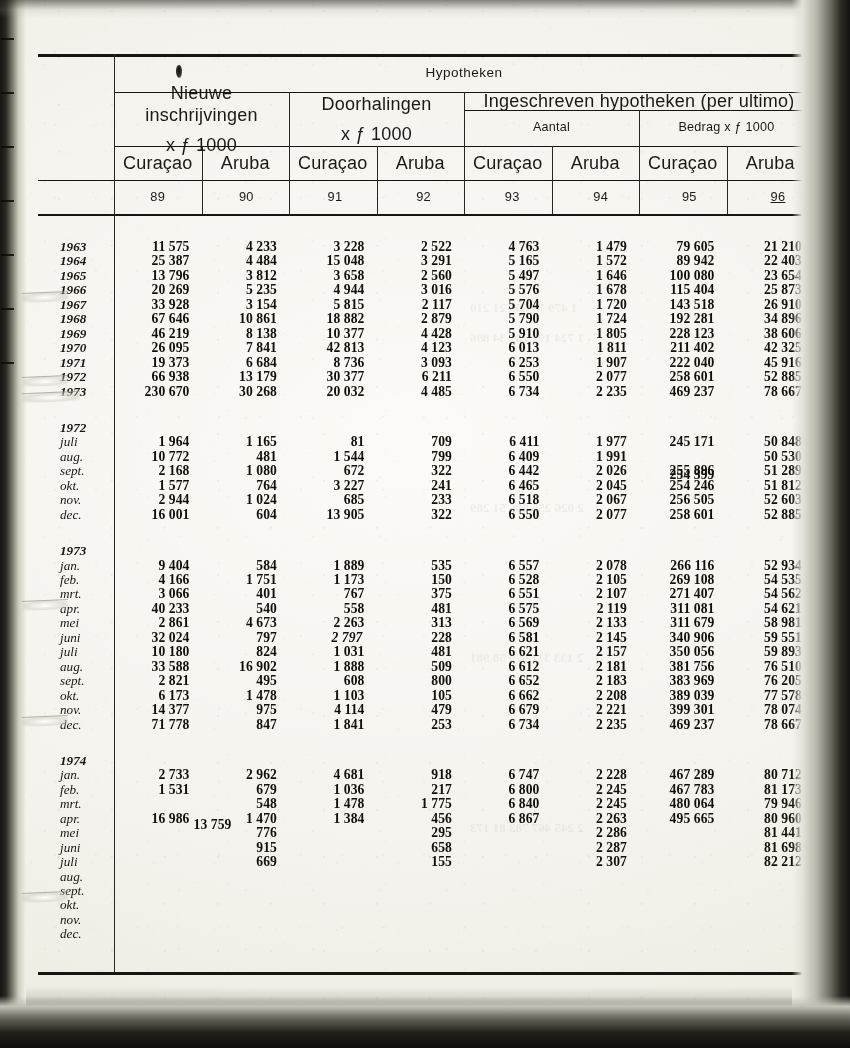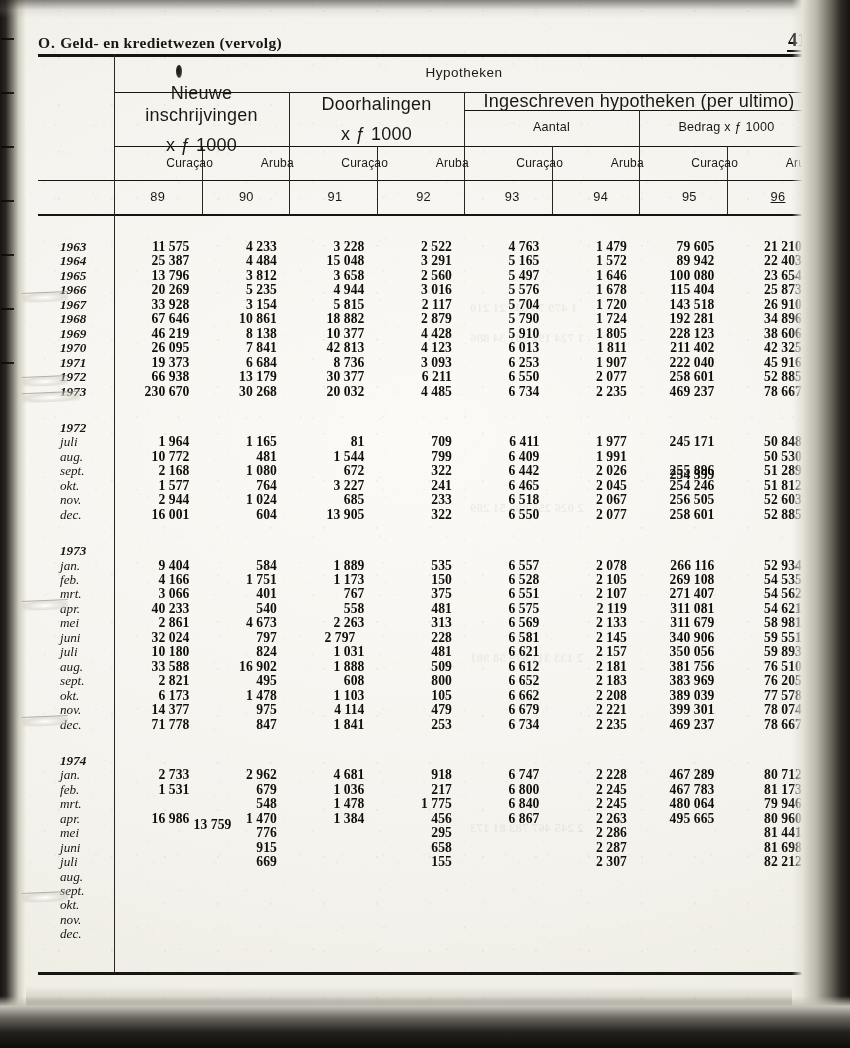--- a/index.html
+++ b/index.html
@@ -89,21 +89,21 @@
   
   .hdr-cell{
     position:absolute;display:flex;align-items:center;justify-content:center;
     text-align:center;line-height:1.24;
     font-family:"Liberation Sans", sans-serif;
     color:#1b1914;
   }
   .hdr-top{font-size:13.5px;letter-spacing:.5px;}
   .hdr-grp{font-size:18px;letter-spacing:.25px;}
   .hdr-sub{font-size:12.6px;letter-spacing:.25px;}
-  .hdr-terr{font-size:12px;letter-spacing:.2px;margin-left:32px;}
+  .hdr-terr{font-size:18px;letter-spacing:.2px;}
   .hdr-num{font-size:12.8px;letter-spacing:.3px;}
   .inkblot{
     position:absolute;width:6px;height:13px;border-radius:50% 50% 45% 55%;
     background:radial-gradient(ellipse at 45% 40%, #16140f 0%, #35312a 55%, rgba(120,116,106,.15) 100%);
     filter:blur(.6px);
   }
   .stub{
     position:absolute;left:22px;width:74px;
     font-style:italic;font-size:13.2px;line-height:1;color:#191712;
     font-family:"Liberation Serif", serif;white-space:nowrap;
@@ -122,27 +122,20 @@
     font-family:"Liberation Serif", serif;font-weight:700;font-size:13px;
     color:#3a372f;white-space:nowrap;transform:scaleX(-1);
   }
 </style>
 </head>
 <body>
 
 <div class="page">
   <div class="page-noise"></div>
 
-  <div class="runhead">
-    <div class="runhead-title">
-      <span class="sec">O.</span>
-      <span>Geld- en kredietwezen (vervolg)</span>
-    </div>
-    <div class="pageno">41</div>
-  </div>
 
   <div class="tbl" id="table-root">
       <div class="rule thick" style="top:0px;width:776px;"></div>
       <div class="rule thin" style="top:38px;left:76px;width:700px;"></div>
       <div class="rule thin" style="top:56px;left:426px;width:350px;"></div>
       <div class="rule thin" style="top:92px;left:76px;width:700px;"></div>
       <div class="rule thin" style="top:126px;width:776px;"></div>
       <div class="rule med" style="top:160px;width:776px;"></div>
       <div class="rule thick" style="top:918px;width:776px;"></div>
       <div class="vrule" style="left:76px;top:0px;height:918px;"></div>
@@ -378,21 +371,21 @@
       <div class="cellnum" style="top:562.3499999999999px;left:163.5px;width:75.5px;">4 673</div>
       <div class="cellnum" style="top:562.3499999999999px;left:251px;width:75.5px;">2 263</div>
       <div class="cellnum" style="top:562.3499999999999px;left:338.5px;width:75.5px;">313</div>
       <div class="cellnum" style="top:562.3499999999999px;left:426px;width:75.5px;">6 569</div>
       <div class="cellnum" style="top:562.3499999999999px;left:513.5px;width:75.5px;">2 133</div>
       <div class="cellnum" style="top:562.3499999999999px;left:601px;width:75.5px;">311 679</div>
       <div class="cellnum" style="top:562.3499999999999px;left:688.5px;width:75.5px;">58 981</div>
       <div class="stub" style="top:576.8px;">juni</div>
       <div class="cellnum" style="top:576.8px;left:76px;width:75.5px;">32 024</div>
       <div class="cellnum" style="top:576.8px;left:163.5px;width:75.5px;">797</div>
-      <div class="cellnum" style="top:576.8px;left:242px;width:75.5px;">2 797</div>
+      <div class="cellnum" style="top:576.8px;left:249px;width:75.5px;font-style:italic;">2 797</div>
       <div class="cellnum" style="top:576.8px;left:338.5px;width:75.5px;">228</div>
       <div class="cellnum" style="top:576.8px;left:426px;width:75.5px;">6 581</div>
       <div class="cellnum" style="top:576.8px;left:513.5px;width:75.5px;">2 145</div>
       <div class="cellnum" style="top:576.8px;left:601px;width:75.5px;">340 906</div>
       <div class="cellnum" style="top:576.8px;left:688.5px;width:75.5px;">59 551</div>
       <div class="stub" style="top:591.25px;">juli</div>
       <div class="cellnum" style="top:591.25px;left:76px;width:75.5px;">10 180</div>
       <div class="cellnum" style="top:591.25px;left:163.5px;width:75.5px;">824</div>
       <div class="cellnum" style="top:591.25px;left:251px;width:75.5px;">1 031</div>
       <div class="cellnum" style="top:591.25px;left:338.5px;width:75.5px;">481</div>

